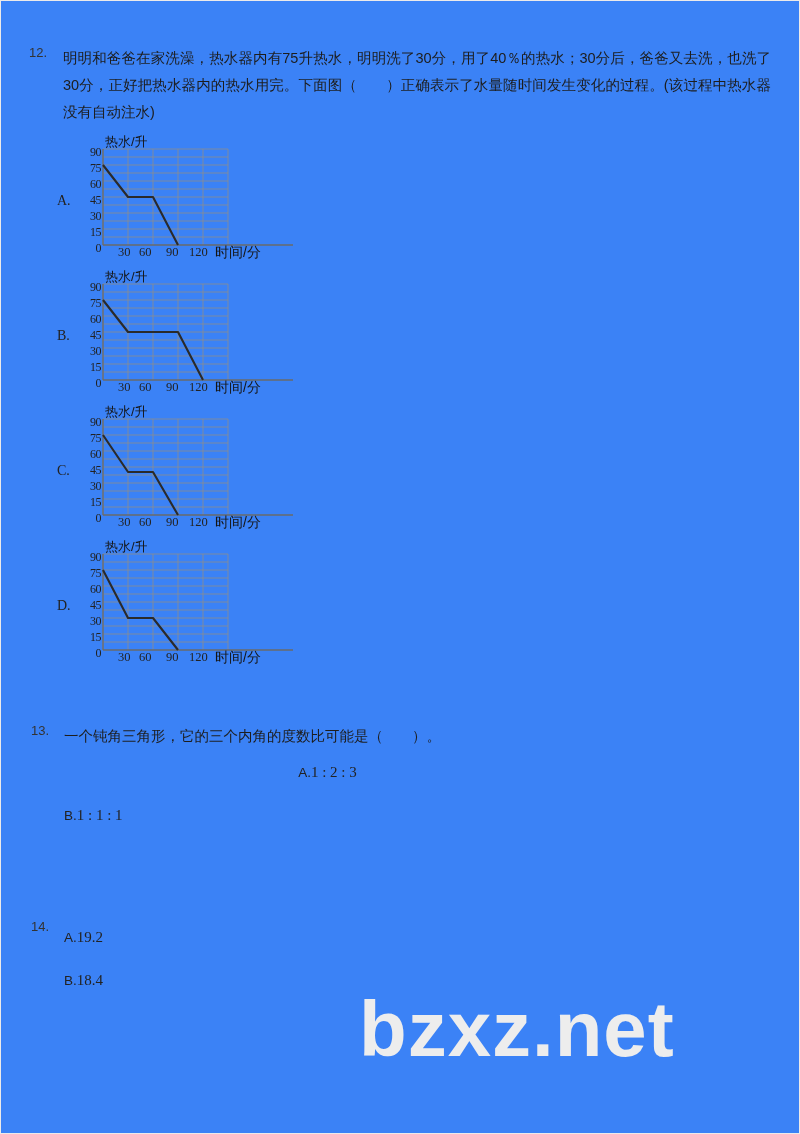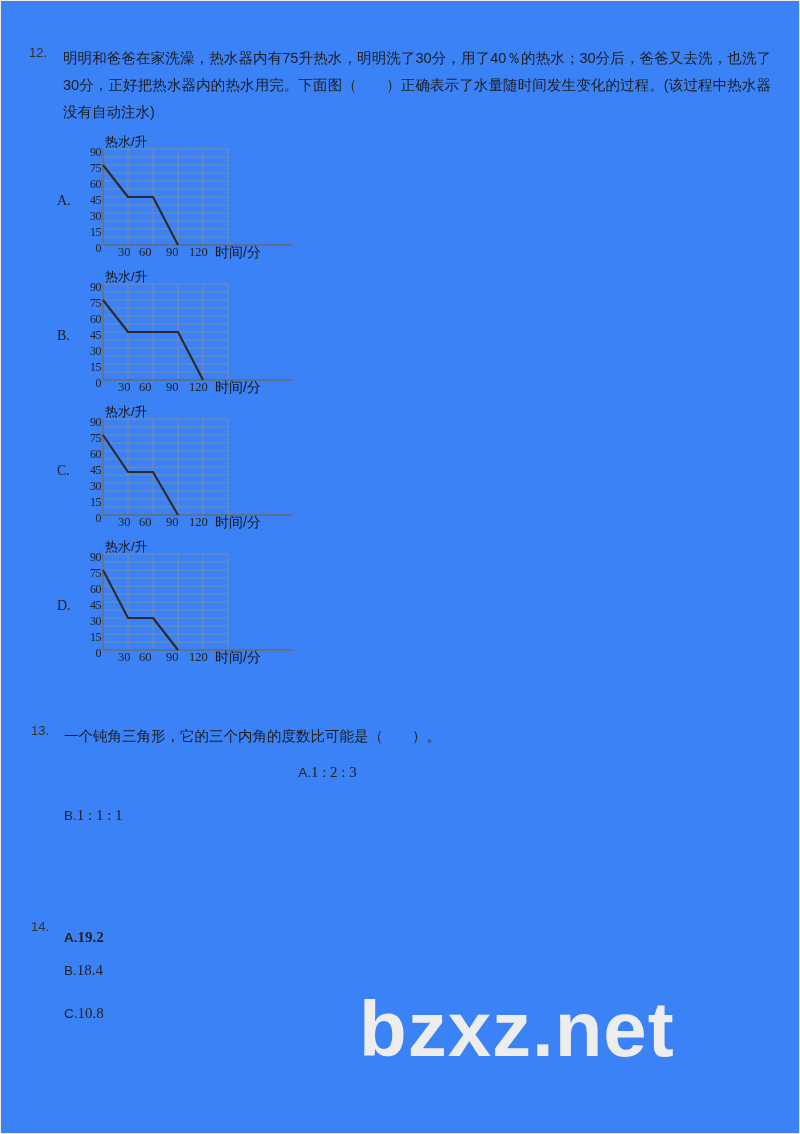--- a/index.html
+++ b/index.html
@@ -368,26 +368,23 @@
         </div>
         <div class="opt" style="margin-bottom:26px;">
           <span class="opt-letter">B.</span><span class="opt-val">1 : 1 : 1</span>
         </div>
       </div>
     </div>
 
     <div class="q-block" style="left:30px; top:912px; width:560px;">
       <div class="q-num" style="top:6px;">14.</div>
       <div style="margin-left:33px; margin-top:16px;">
-        <div class="opt" style="margin-bottom:16px;font-weight:bold;">
+        <div class="opt" style="margin-bottom:26px;">
           <span class="opt-letter">A.</span><span class="opt-val">19.2</span>
         </div>
         <div class="opt" style="margin-bottom:26px;">
           <span class="opt-letter">B.</span><span class="opt-val">18.4</span>
         </div>
-        <div class="opt">
-          <span class="opt-letter">C.</span><span class="opt-val">10.8</span>
-        </div>
       </div>
     </div>
 
   </div>
 </div>
 
 </body></html>

